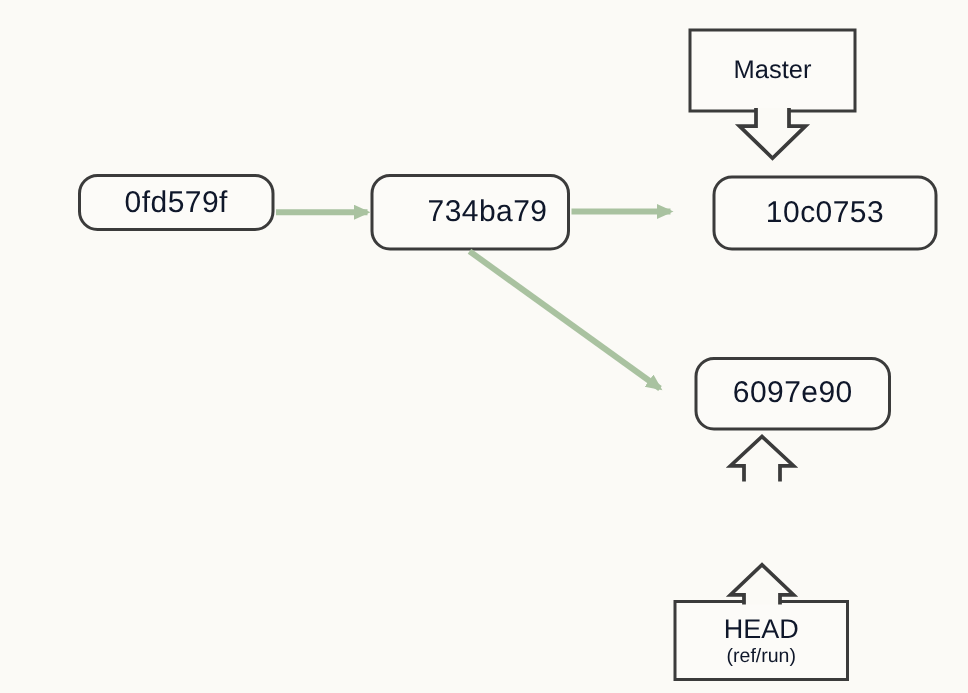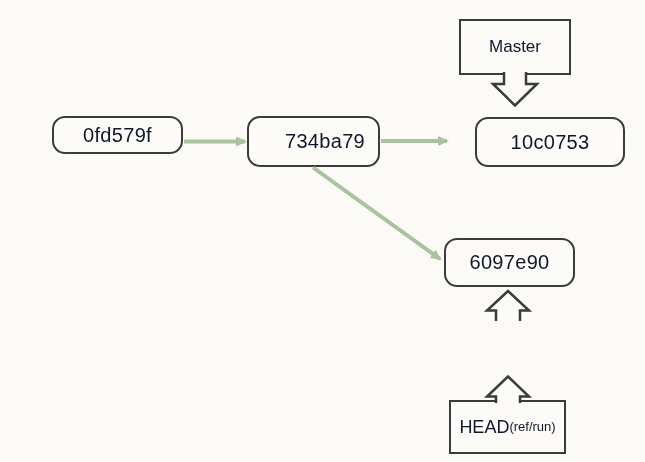--- a/index.html
+++ b/index.html
@@ -32,25 +32,25 @@
     letter-spacing:0.3px;
   }
   .label-box{
     border-radius:0;
     font-size:17px;
   }
   .node-master{left:459px;top:19px;width:112px;height:56px;}
   .node-commit1{left:52px;top:116px;width:131px;height:38px;}
   .node-commit2{left:247px;top:116px;width:133px;height:51px;padding-left:23px;}
   .node-commit3{left:475px;top:117px;width:150px;height:50px;}
-  .node-commit4{left:444px;top:238px;width:131px;height:49px;}
+  .node-commit4{left:463px;top:238px;width:131px;height:49px;}
   .node-run{left:448px;top:318px;width:117px;height:51px;}
   .node-head{
     left:449px;top:400px;width:117px;height:54px;
-    flex-direction:row;line-height:1.15;
+    flex-direction:column;line-height:1.15;
   }
   .node-head .head-main{font-size:18px;}
   .node-head .head-sub{font-size:13px;}
   #arrow-layer{
     position:absolute;
     left:0;top:0;
     width:645px;height:462px;
     z-index:2;
     pointer-events:none;
   }

